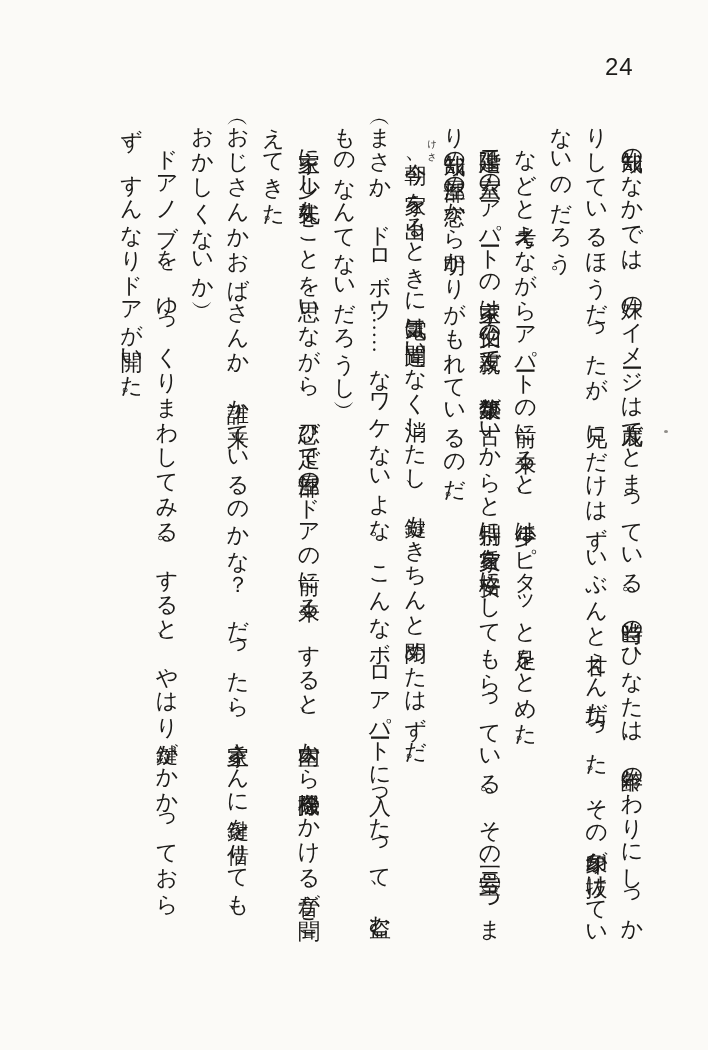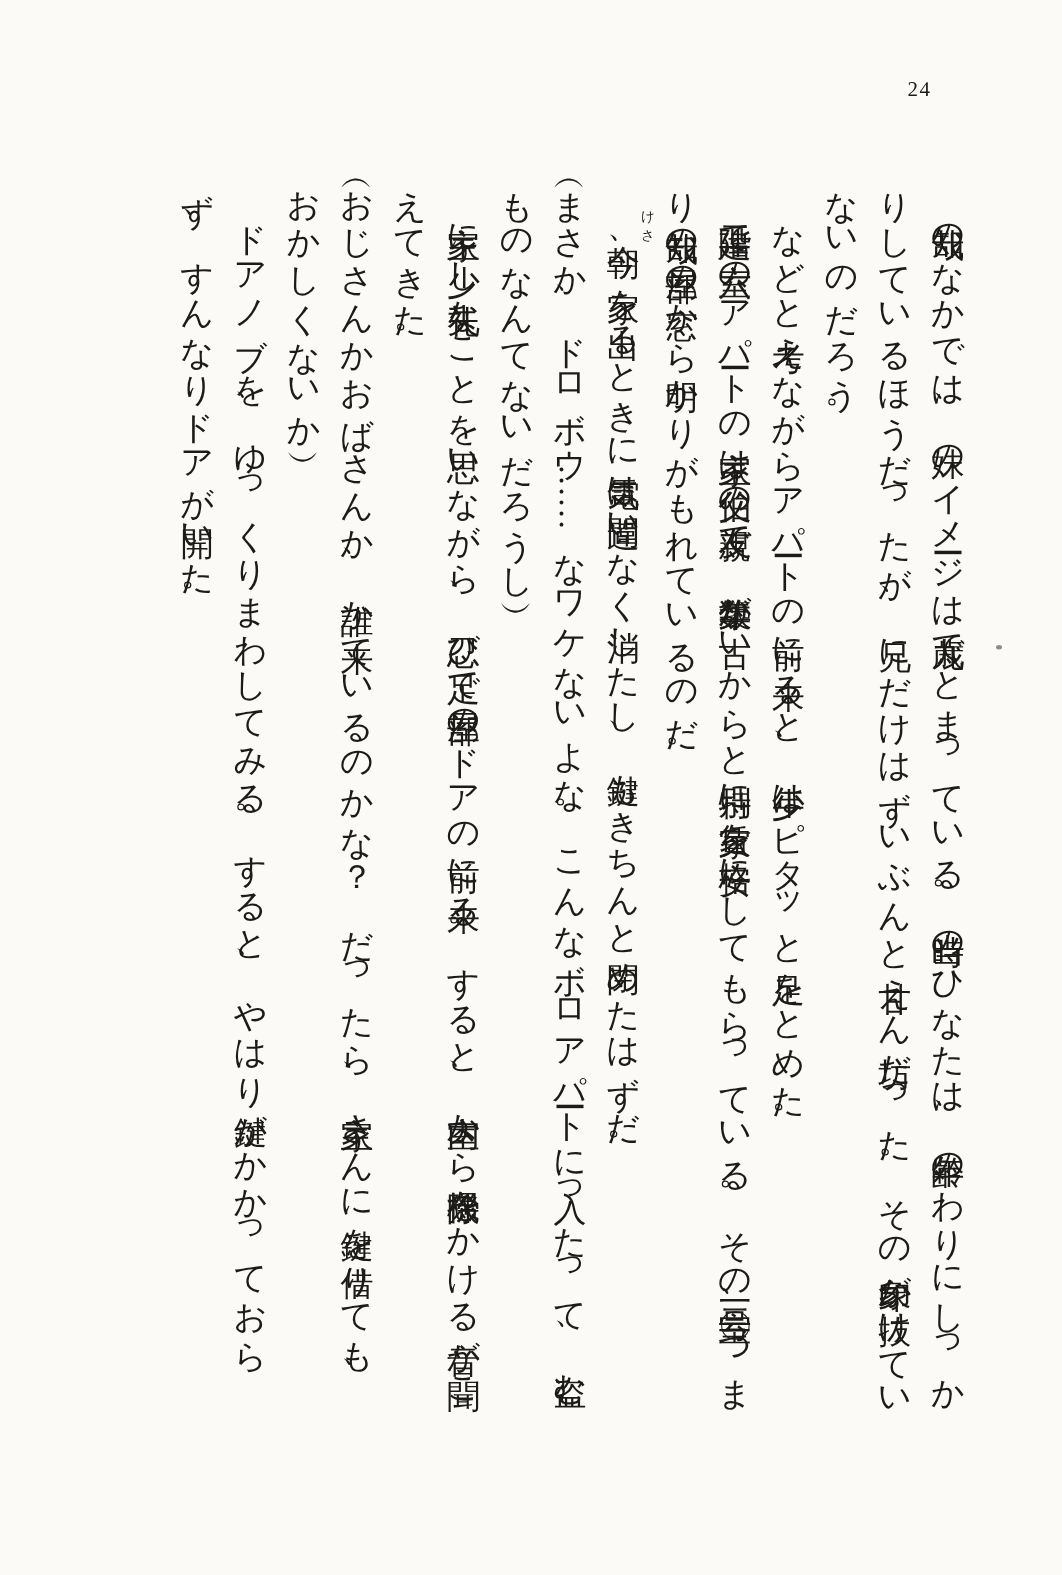--- a/index.html
+++ b/index.html
@@ -11,23 +11,23 @@
     position: relative;
     width: 708px;
     height: 1050px;
     overflow: hidden;
     font-family: "Liberation Serif", "DejaVu Serif", serif;
   }
   .page-number {
     position: absolute;
     top: 53px;
     left: 605px;
-    font-size: 14px;
+    font-size: 24px;
     letter-spacing: 1px;
-    font-family: Liberation Serif, serif;
+    font-family: Liberation Sans, sans-serif;
     text-align: center;
   }
   .text-block {
     position: absolute;
     top: 112px;
     right: 58px;
     height: 838px;
     writing-mode: vertical-rl;
     -webkit-writing-mode: vertical-rl;
     text-orientation: mixed;

